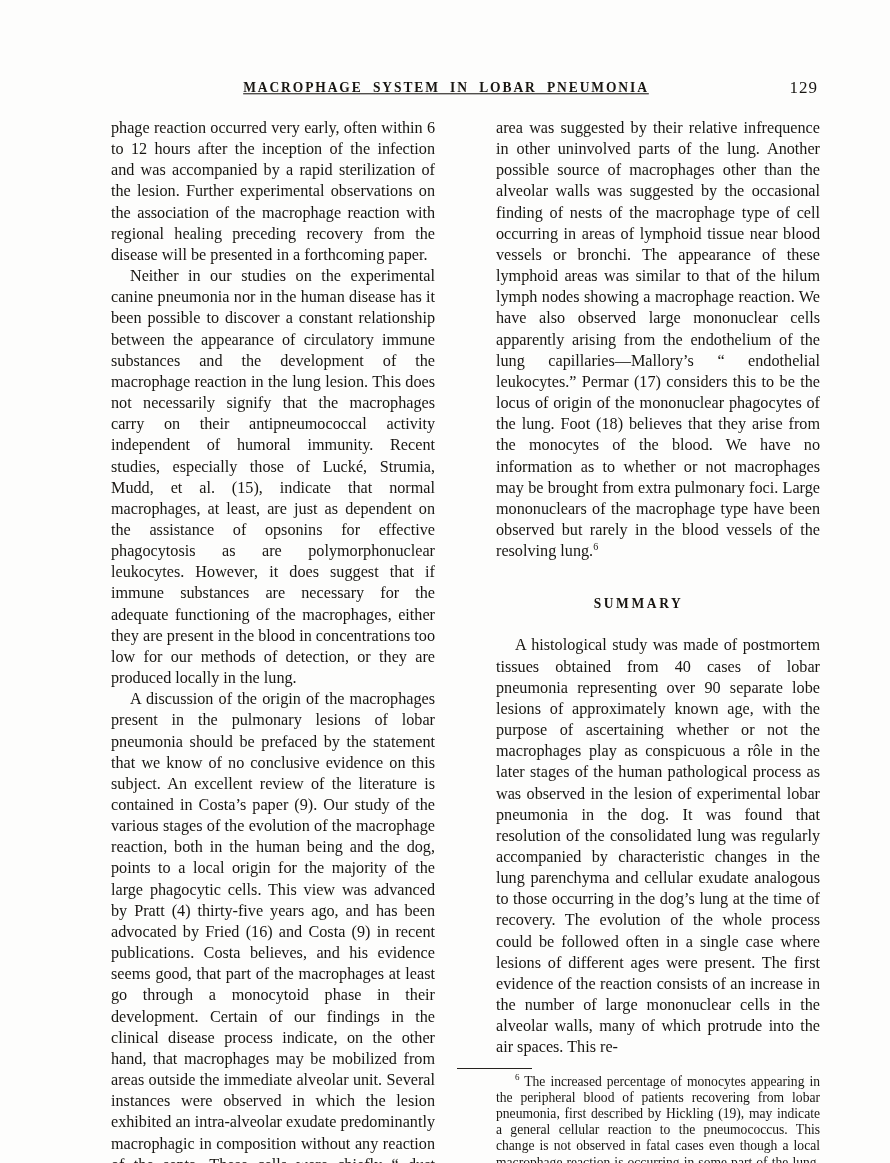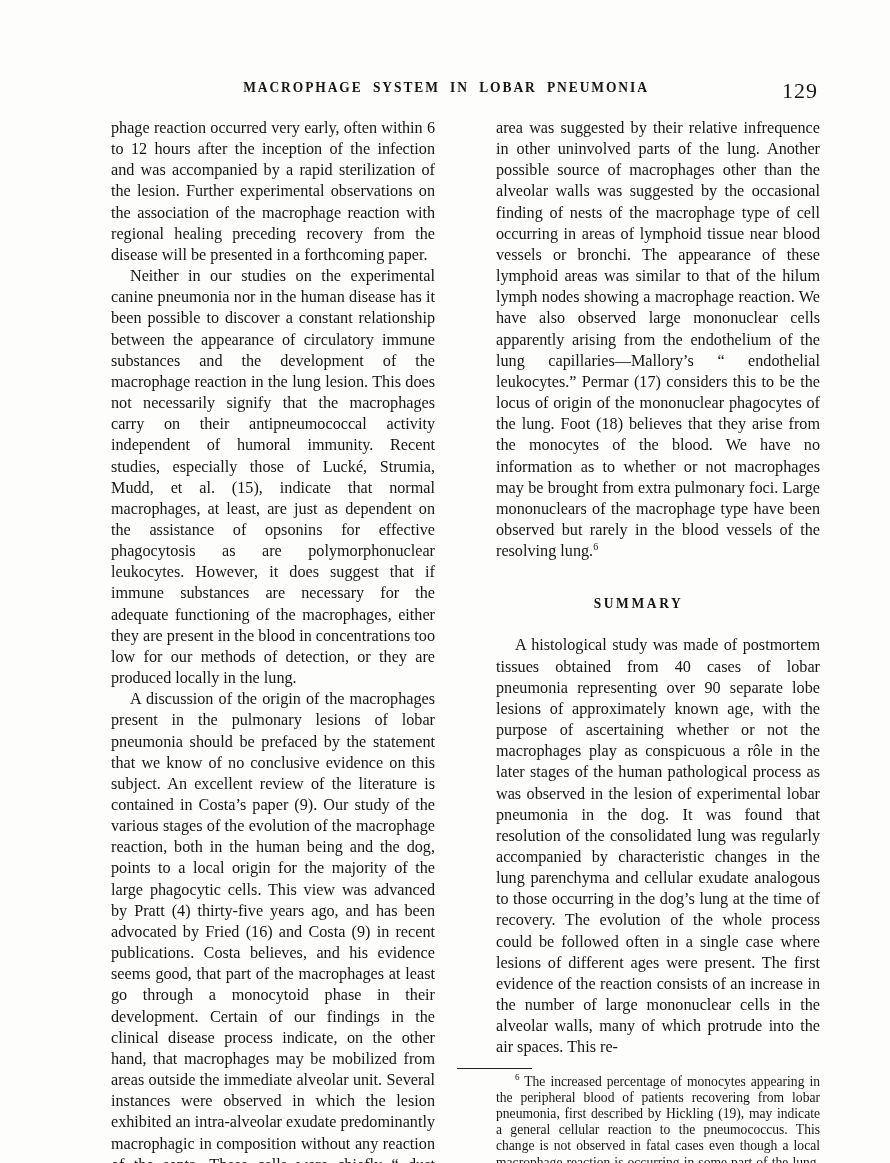--- a/index.html
+++ b/index.html
@@ -23,26 +23,27 @@
     margin-bottom: 18px;
   }
   .running-title {
     display: block;
     text-align: center;
     font-size: 13.5px;
     letter-spacing: 1.9px;
     word-spacing: 5px;
     font-weight: bold;
     transform: scaleY(1.05);
+    text-decoration: underline;
   }
   .page-number {
     position: absolute;
     right: 2px;
     top: -2px;
-    font-size: 22px;
+    font-size: 17px;
     letter-spacing: 1px;
   }
   .columns {
     display: flex;
     gap: 22px;
     align-items: flex-start;
   }
   .col {
     width: 363px;
     text-align: justify;

